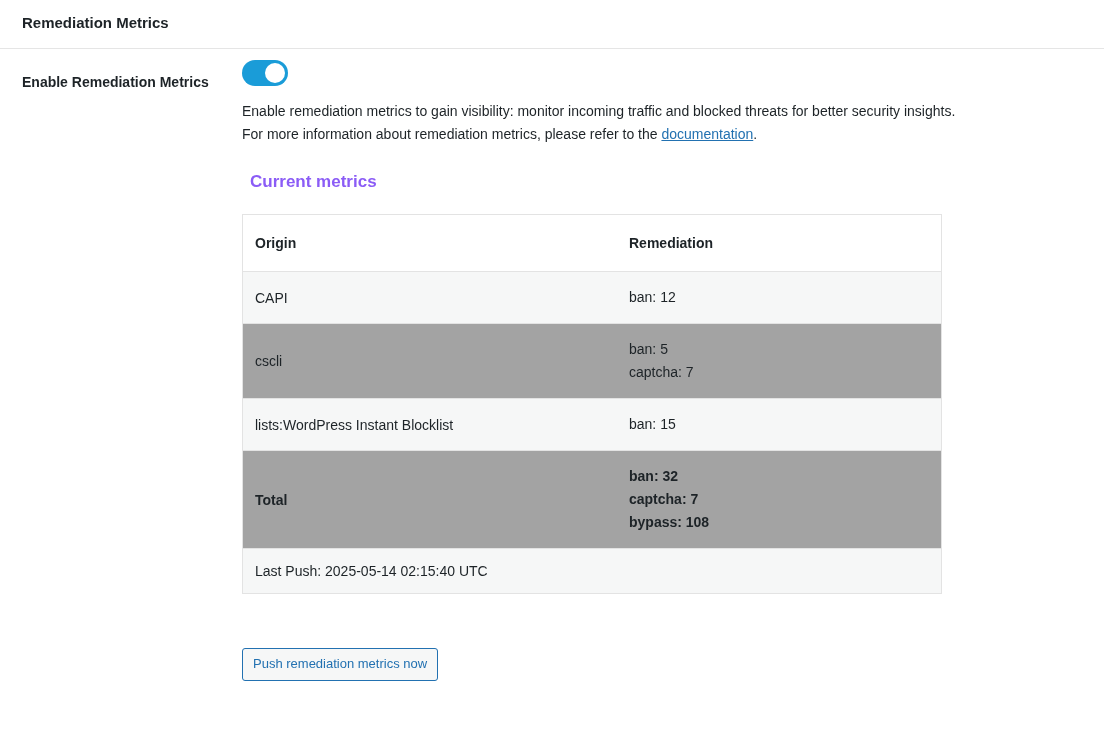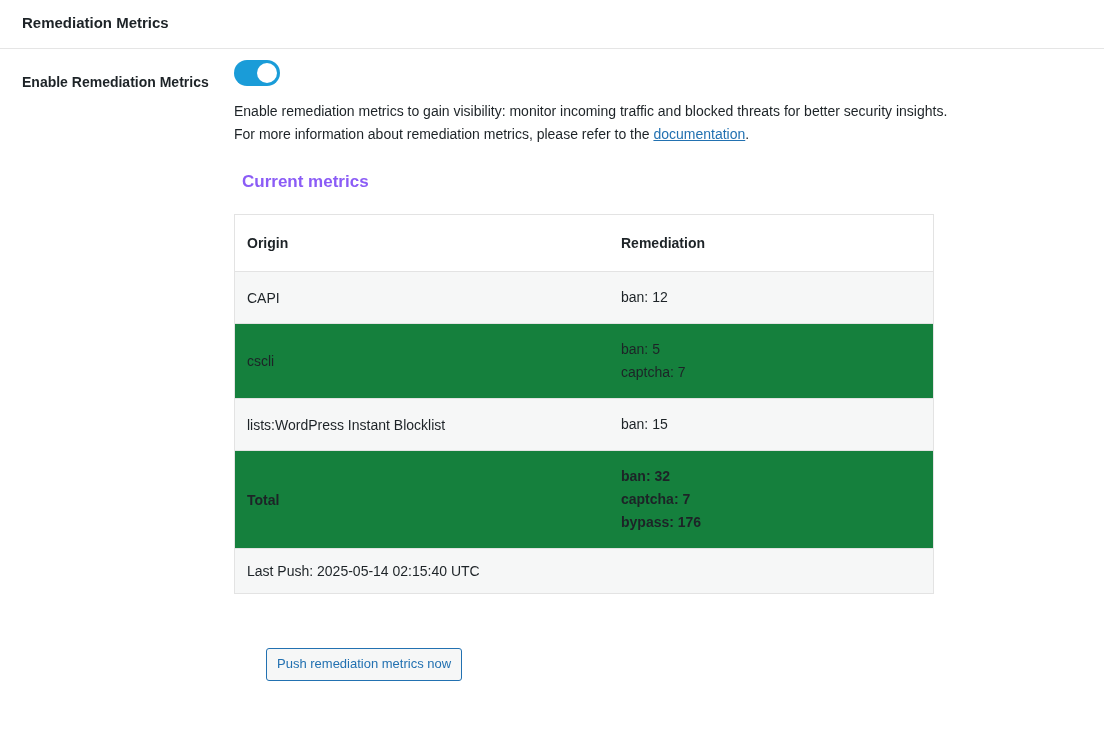--- a/index.html
+++ b/index.html
@@ -42,21 +42,21 @@
     left: 22px;
     top: 73px;
     width: 200px;
     font-size: 14px;
     font-weight: bold;
     color: #1d2327;
     line-height: 1.4;
   }
   .content {
     position: absolute;
-    left: 234px;
+    left: 242px;
     top: 60px;
     width: 830px;
   }
   
   .toggle {
     width: 46px;
     height: 26px;
     border-radius: 13px;
     background: #1a9cd8;
     position: relative;
@@ -91,21 +91,21 @@
   }
   .current-metrics-sub {
     font-size: 14px;
     color: #1d2327;
     margin: 10px 0 0 0;
   }
   table.metrics {
     margin-top: 22px;
     border-collapse: collapse;
     width: 700px;
-    background: #15803d;
+    background: #a3a3a3;
     border: 1px solid #e3e3e3;
     table-layout: fixed;
   }
   table.metrics th {
     text-align: left;
     font-size: 14px;
     font-weight: bold;
     padding: 20px 12px 20px 12px;
     border-bottom: 1px solid #e3e3e3;
     color: #1d2327;
@@ -136,21 +136,20 @@
     display: inline-block;
     font-size: 13px;
     color: #2271b1;
     background: #f6f7f7;
     border: 1px solid #2271b1;
     border-radius: 3px;
     padding: 5px 10px;
     cursor: pointer;
     font-family: "Liberation Sans", sans-serif;
     line-height: 1.6;
-    margin-left: 32px;
   }
 </style>
 </head>
 <body>
 
 <div class="page">
 
   <div class="section-title">Remediation Metrics</div>
   <div class="divider"></div>
 
@@ -192,21 +191,21 @@
           <td>lists:WordPress Instant Blocklist</td>
           <td>
             <div class="rem-line">ban: 15</div>
           </td>
         </tr>
         <tr class="total">
           <td>Total</td>
           <td>
             <div class="rem-line">ban: 32</div>
             <div class="rem-line">captcha: 7</div>
-            <div class="rem-line">bypass: 176</div>
+            <div class="rem-line">bypass: 108</div>
           </td>
         </tr>
         <tr class="footer">
           <td colspan="2"><span class="footer-label">Last Push:</span> <span>2025-05-14 02:15:40 UTC</span></td>
         </tr>
       </tbody>
     </table>
 
     <button class="push-btn">Push remediation metrics now</button>
 

